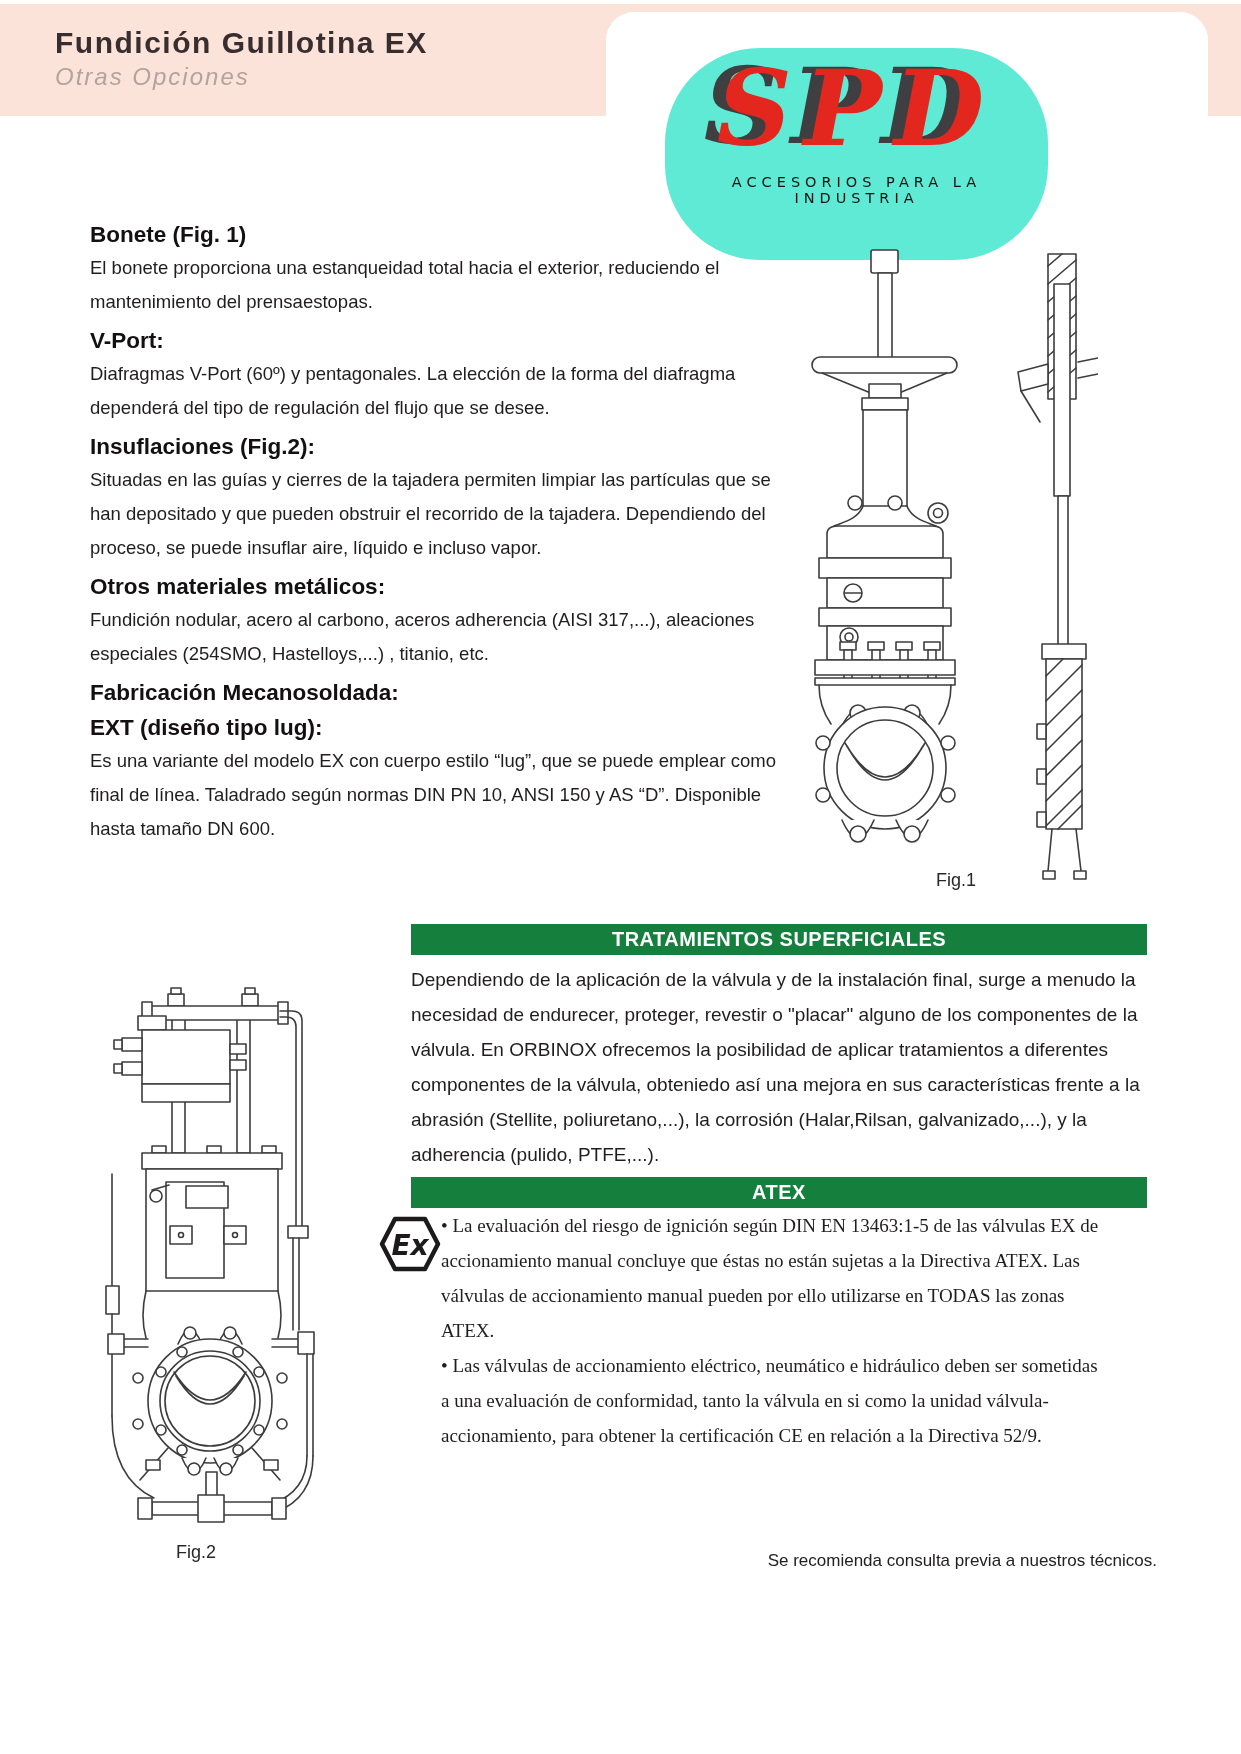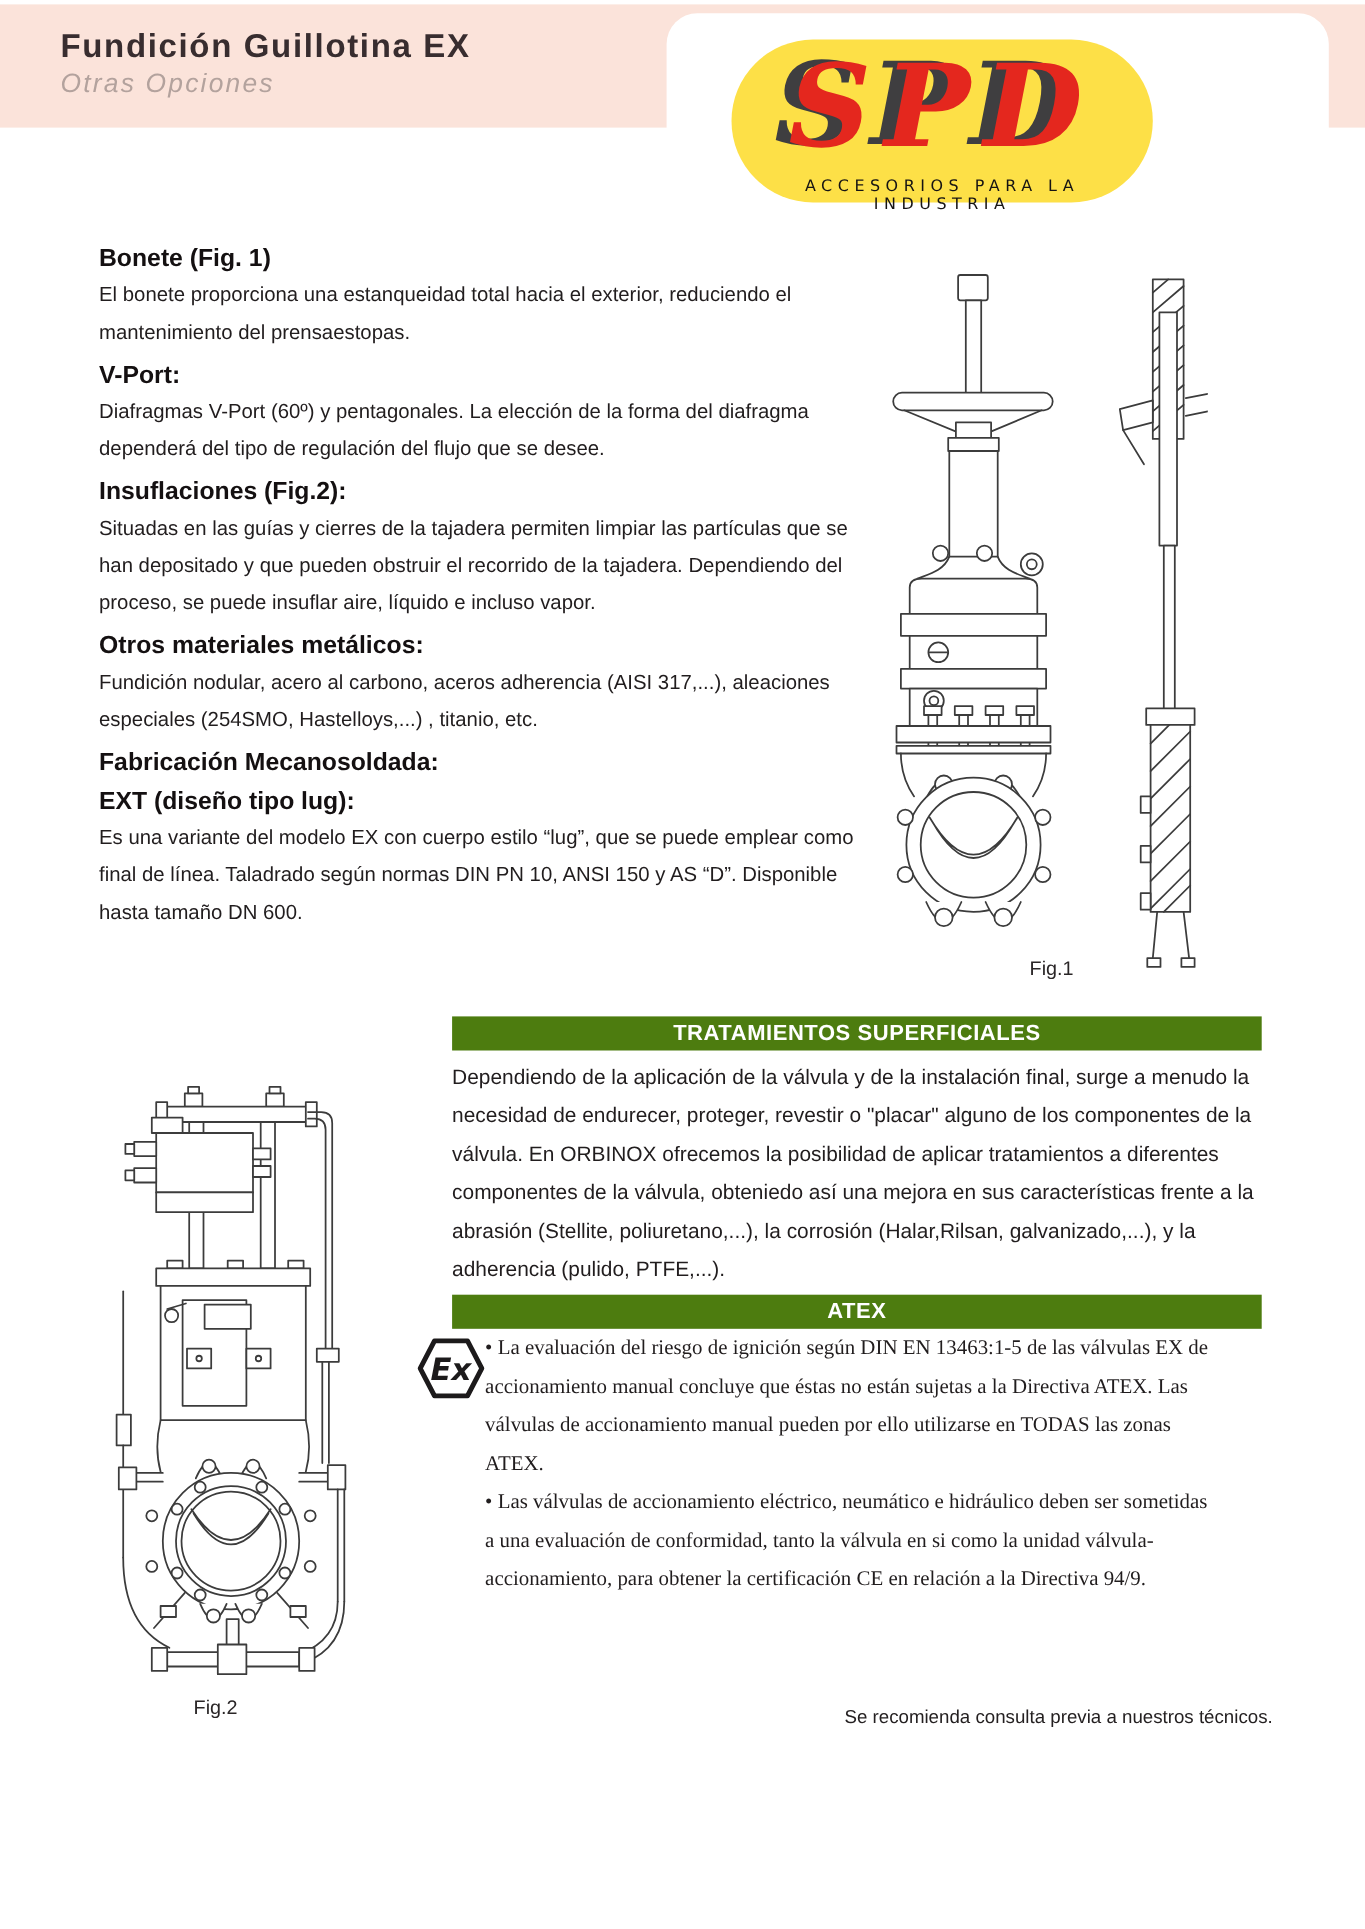--- a/index.html
+++ b/index.html
@@ -6,35 +6,35 @@
   #page{position:relative;width:1241px;height:1754px;background:#ffffff;overflow:hidden;
         font-family:"Liberation Sans",sans-serif;color:#211d1e;}
 
   
   .pink-band{position:absolute;left:0;top:4px;width:1241px;height:112px;background:#fbe3da;}
   .header-text{position:absolute;left:55px;top:26px;}
   .page-title{font-size:30px;font-weight:bold;color:#382d2f;letter-spacing:1.5px;}
   .page-subtitle{font-size:24px;font-style:italic;color:#b3a29d;letter-spacing:2px;margin-top:3px;}
 
   .logo-box{position:absolute;left:606px;top:12px;width:602px;height:220px;background:#ffffff;border-radius:28px;}
-  .logo-pill{position:absolute;left:59px;top:24px;width:383px;height:148px;background:#fde047;border-radius:95px;}
+  .logo-pill{position:absolute;left:59px;top:36px;width:383px;height:212px;background:#5eead4;border-radius:95px;}
   .logo-brand{margin-top:2px;text-align:center;font-family:"DejaVu Serif",serif;font-style:italic;font-weight:bold;
               font-size:104px;line-height:118px;color:#e4271e;letter-spacing:12px;
               text-shadow:-13px -2px 0 #3f3e40;}
   .logo-tagline{text-align:center;font-family:"DejaVu Sans",sans-serif;font-weight:normal;font-size:14.5px;
                 letter-spacing:5px;color:#151313;margin-top:6px;}
 
   
   .left-col{position:absolute;left:90px;top:222px;width:700px;}
   .sec-heading{font-size:22.5px;line-height:26px;font-weight:bold;color:#141011;margin:9px 0 3px 0;}
   .sec-heading.first{margin-top:0;}
   .sec-body{font-size:18.5px;line-height:34px;margin:0;color:#211d1e;}
 
   
-  .banner{height:31px;background:#4d7c0f;color:#ffffff;font-weight:bold;font-size:20px;
+  .banner{height:31px;background:#15803d;color:#ffffff;font-weight:bold;font-size:20px;
           line-height:31px;text-align:center;letter-spacing:0.5px;}
   .treatments-block{position:absolute;left:411px;top:924px;width:736px;}
   .treatments-body{font-size:19px;line-height:35px;margin:7px 0 0 0;width:734px;}
 
   .atex-block{position:absolute;left:411px;top:1177px;width:736px;}
   .atex-content{position:relative;margin-left:30px;width:664px;}
   .ex-icon{position:absolute;left:-62px;top:8px;}
   .atex-par{font-size:19px;line-height:35px;margin:7px 0 0 0;}
   .atex-par.bullet{margin-top:0;font-family:Liberation Serif, serif;}
 
@@ -271,19 +271,19 @@
   </div>
 
   <div class="atex-block">
     <div class="banner">ATEX</div>
     <div class="atex-content">
       <svg class="ex-icon" width="62" height="56" viewBox="0 0 62 56" fill="none" stroke="#1c1a1b" stroke-width="4.5" stroke-linejoin="round">
         <path d="M16,3 H46 L59,28 L46,53 H16 L3,28 Z"></path>
         <text x="31" y="39" text-anchor="middle" stroke="none" fill="#1c1a1b" font-family="DejaVu Sans, sans-serif" font-size="28" font-style="italic" font-weight="bold">Ex</text>
       </svg>
       <p class="atex-par bullet">• La evaluación del riesgo de ignición según DIN EN 13463:1-5 de las válvulas EX de accionamiento manual concluye que éstas no están sujetas a la Directiva ATEX. Las válvulas de accionamiento manual pueden por ello utilizarse en TODAS las zonas ATEX.</p>
-      <p class="atex-par bullet">• Las válvulas de accionamiento eléctrico, neumático e hidráulico deben ser sometidas a una evaluación de conformidad, tanto la válvula en si como la unidad válvula-accionamiento, para obtener la certificación CE en relación a la Directiva 94/9.</p>
+      <p class="atex-par bullet">• Las válvulas de accionamiento eléctrico, neumático e hidráulico deben ser sometidas a una evaluación de conformidad, tanto la válvula en si como la unidad válvula-accionamiento, para obtener la certificación CE en relación a la Directiva 52/9.</p>
     </div>
   </div>
 
   <div class="footnote">Se recomienda consulta previa a nuestros técnicos.</div>
 
 </div>
 
 </body></html>

